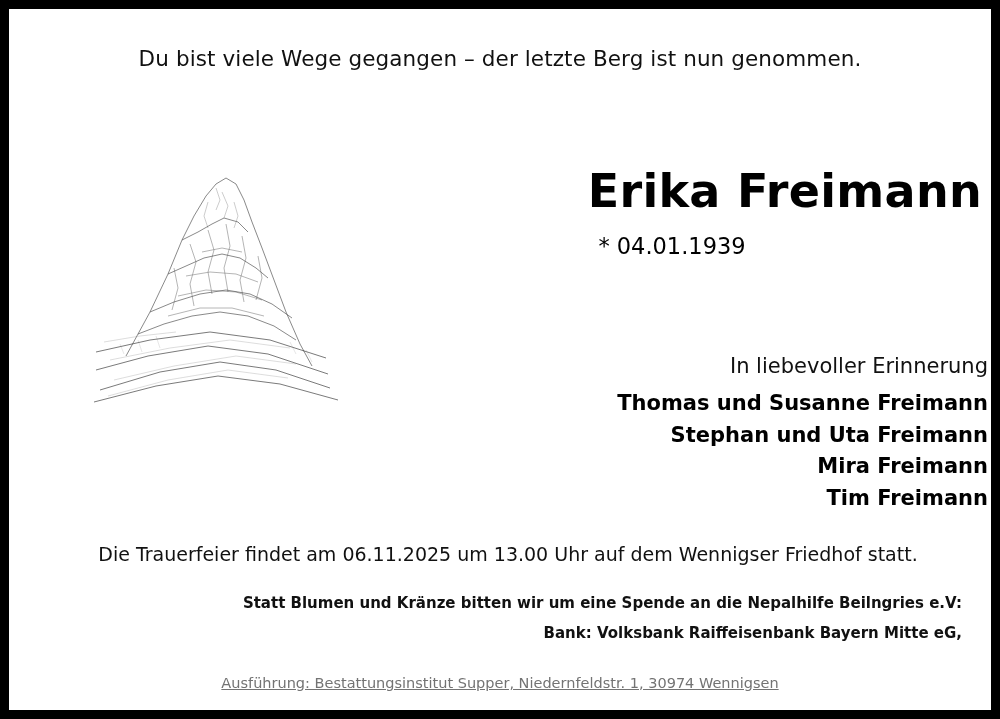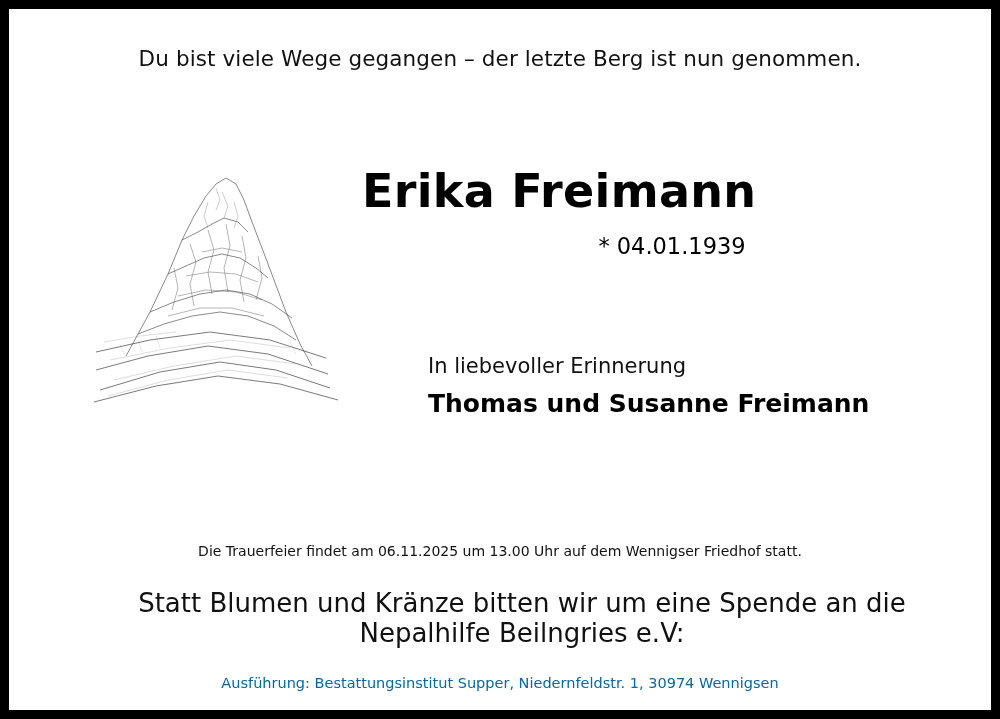--- a/index.html
+++ b/index.html
@@ -56,21 +56,21 @@
   .sketch-wrap svg {
     display: block;
   }
 
   
   .name {
     position: absolute;
     left: 350px;
     top: 152px;
     width: 620px;
-    text-align: left;
+    text-align: right;
     font-size: 46px;
     font-weight: bold;
     letter-spacing: 0.3px;
     color: #000000;
   }
   .dates {
     position: absolute;
     left: 350px;
     top: 221px;
     width: 620px;
@@ -82,63 +82,65 @@
   }
   .dates .date-item {
     white-space: nowrap;
   }
 
   .memory-block {
     position: absolute;
     left: 416px;
     top: 342px;
     width: 560px;
-    text-align: left;
+    text-align: right;
   }
   .memory-intro {
     font-size: 21px;
     margin-bottom: 10px;
     color: #111111;
   }
   .mourner {
-    font-size: 25px;
+    font-size: 21px;
     font-weight: bold;
     line-height: 31.5px;
     color: #000000;
   }
 
   .ceremony {
     position: absolute;
-    left: 0;
+    left: 8px;
     top: 531px;
     width: 100%;
     text-align: center;
-    font-size: 14px;
+    font-size: 19px;
     color: #111111;
   }
 
   .donation {
     position: absolute;
     left: 70px;
     top: 576px;
     width: 880px;
-    text-align: center;
-    font-size: 26px;
+    text-align: right;
+    font-size: 15px;
     line-height: 30px;
     color: #111111;
+    font-weight: bold;
   }
 
   .footer {
     position: absolute;
     left: 0;
     bottom: 16px;
     width: 100%;
     text-align: center;
     font-size: 14.5px;
-    color: #0369a1;
+    color: #737373;
+    text-decoration: underline;
   }
 </style>
 </head>
 <body>
 
 <div class="obituary-card">
   <div class="inner">
 
     <div class="motto">Du bist viele Wege gegangen – der letzte Berg ist nun genommen.</div>
 
@@ -196,24 +198,28 @@
 
     <div class="name">Erika Freimann</div>
 
     <div class="dates">
       <span class="date-item">* 04.01.1939</span>
     </div>
 
     <div class="memory-block">
       <div class="memory-intro">In liebevoller Erinnerung</div>
       <div class="mourner">Thomas und Susanne Freimann</div>
+      <div class="mourner">Stephan und Uta Freimann</div>
+      <div class="mourner">Mira Freimann</div>
+      <div class="mourner">Tim Freimann</div>
     </div>
 
     <div class="ceremony">Die Trauerfeier findet am 06.11.2025 um 13.00 Uhr auf dem Wennigser Friedhof statt.</div>
 
     <div class="donation">
       <div>Statt Blumen und Kränze bitten wir um eine Spende an die Nepalhilfe Beilngries e.V:</div>
+      <div>Bank: Volksbank Raiffeisenbank Bayern Mitte eG,</div>
     </div>
 
     <div class="footer">Ausführung: Bestattungsinstitut Supper, Niedernfeldstr. 1, 30974 Wennigsen</div>
 
   </div>
 </div>
 
 </body></html>

